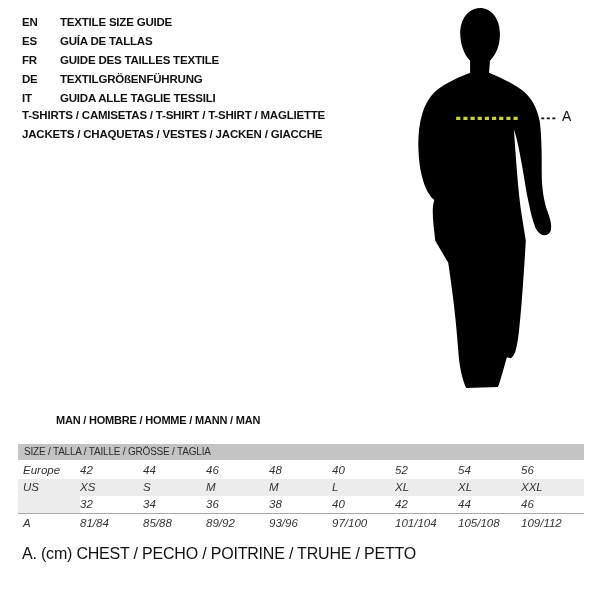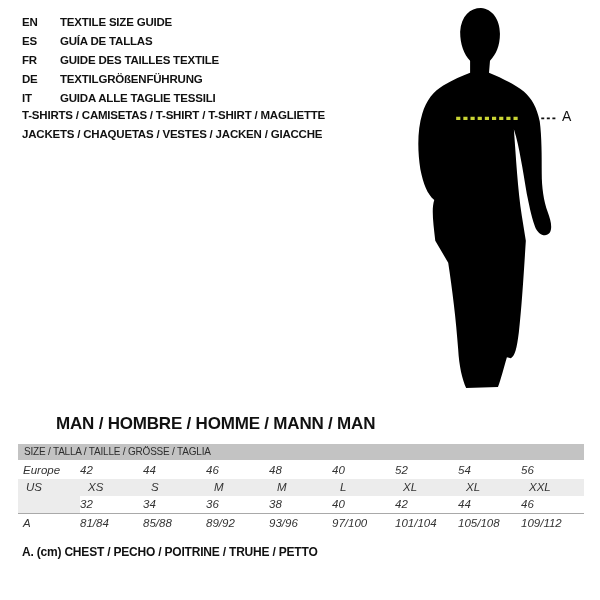--- a/index.html
+++ b/index.html
@@ -10,36 +10,36 @@
   
   .langs{position:absolute;left:22px;top:13px;}
   .lang-row{display:flex;height:19px;line-height:19px;font-size:11.5px;font-weight:bold;letter-spacing:-0.2px;}
   .lang-code{width:38px;}
   
   .cats{position:absolute;left:22px;top:106px;font-size:11.5px;font-weight:bold;letter-spacing:-0.2px;line-height:19px;}
   
   .figure-wrap{position:absolute;left:398px;top:2px;width:185px;height:403px;}
   .fig-a{position:absolute;left:562px;top:108px;font-size:14px;font-weight:normal;color:#111;}
   
-  .section-title{position:absolute;left:22px;top:414px;font-size:17px;font-weight:bold;letter-spacing:-0.2px;padding-left:34px;}
+  .section-title{position:absolute;left:22px;top:414px;font-size:11px;font-weight:bold;letter-spacing:-0.2px;padding-left:34px;}
   
   .table{position:absolute;left:18px;top:444px;width:566px;}
   .thead{
     height:16px;line-height:16px;background:#c3c3c3;color:#2e2e2e;
     font-size:10px;padding-left:6px;letter-spacing:-0.2px;margin-bottom:2px;box-sizing:border-box;
   }
   .trow{display:grid;grid-template-columns:62px repeat(8,1fr);height:17px;align-items:center;font-size:11.5px;color:#333;font-style:italic;}
   .trow .cell{line-height:17px;height:17px;}
   .trow .cell.rlabel{text-align:left;padding-left:5px;}
-  .trow.stripe .cell{background:#ececec;padding-left:8px;}
+  .trow.stripe .cell{background:#ececec;}
   .cell.stripe-cell{background:#ececec;}
   .trow.arow{border-top:1px solid #a9a9a9;height:18px;}
   .trow.arow .cell{line-height:18px;height:18px;}
   
-  .footnote{position:absolute;left:22px;top:545px;font-size:12px;font-weight:bold;letter-spacing:-0.2px;}
+  .footnote{position:absolute;left:22px;top:545px;font-size:16px;font-weight:normal;letter-spacing:-0.2px;}
 </style>
 </head>
 <body>
 
 <div class="page">
 
   <div class="langs">
     <div class="lang-row">
       <span class="lang-code">EN</span>
       <span>TEXTILE SIZE GUIDE</span>

